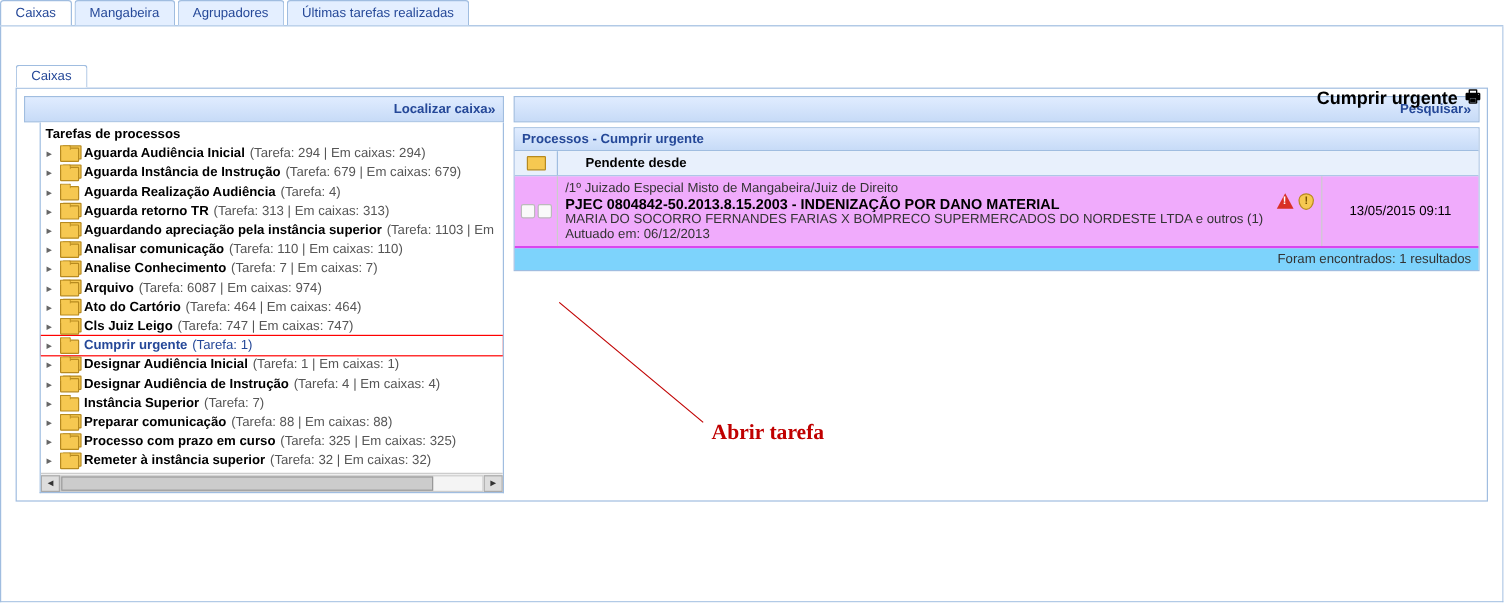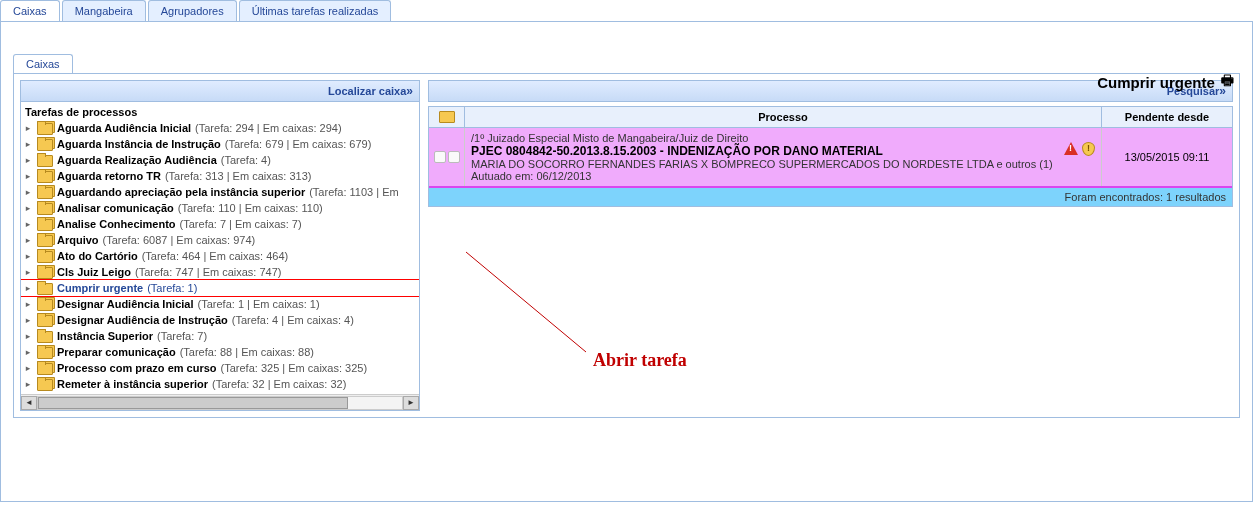--- a/index.html
+++ b/index.html
@@ -10,21 +10,21 @@
   .main-panel { border: 1px solid #a0bde0; border-top: none; padding: 12px; min-height: 480px; position: relative; }
   .inner-tabs { display: flex; margin-top: 20px; }
   .inner-tab { padding: 3px 12px; border: 1px solid #a0bde0; border-bottom: none; background: #fff; color: #254898; cursor: pointer; border-radius: 3px 3px 0 0; }
   .columns { display: flex; gap: 8px; border: 1px solid #a0bde0; padding: 6px; }
   .left-col { width: 400px; flex-shrink: 0; }
   .right-col { flex: 1; }
   .page-head { display:flex; justify-content:flex-end; align-items:center; margin-bottom:4px; font-size:15px; font-weight:bold; }
   .page-head span.icon { margin-left:6px; font-size:14px; }
   .panel-head { background: linear-gradient(#e0ecff,#c7dbf7); border: 1px solid #a0bde0; padding: 3px 6px; color: #254898; font-weight: bold; display: flex; justify-content: flex-end; align-items: center; }
   .panel-head .expand { color: #254898; font-size: 12px; cursor: pointer; }
-  .tree-wrap { border: 1px solid #a0bde0; border-top:none; background:#fff; max-height:340px; overflow:hidden; position:relative; }
+  .tree-wrap { border: 1px solid #a0bde0; border-top:none; background:#fff; max-height:340px; overflow:hidden; position:relative;margin-left:13px; }
   .tree { padding: 2px 0; }
   .tree-title { font-weight: bold; padding: 2px 4px; }
   .tree-row { display: flex; align-items: center; padding: 1px 2px; white-space: nowrap; cursor: pointer; }
   .tree-row .tw { width: 10px; text-align: center; color:#666; font-size:9px; }
   .folder-icon { width: 16px; height: 14px; margin: 0 4px; position: relative; }
   .folder-icon::before { content:""; position:absolute; left:0; top:2px; width:14px; height:10px; background:#f6c851; border:1px solid #b78a1f; border-radius:1px; }
   .folder-icon::after { content:""; position:absolute; left:0; top:0; width:7px; height:3px; background:#f6c851; border:1px solid #b78a1f; border-bottom:none; border-radius:1px 1px 0 0; }
   .folder-icon.multi::before { box-shadow: 2px -2px 0 -1px #f6c851, 2px -2px 0 0 #b78a1f; }
   .tree-row b { font-weight: bold; }
   .tree-row .counts { color:#555; margin-left:4px; }
@@ -201,25 +201,25 @@
         </div>
       </div>
     </div>
 
     <div class="right-col">
       <div class="panel-head">
         <span>Pesquisar</span>
         <span class="expand">»</span>
       </div>
       <div class="grid-panel">
+        <div class="grid-title">Processos - Cumprir urgente</div>
         <div class="grid-head">
           <div class="gh-a">
               <span class="ficon"></span>
             </div>
-          <div class="gh-b">Processo</div>
           <div class="gh-c">Pendente desde</div>
         </div>
         <div class="grid-row">
           <div class="gr-a">
             <div class="mini"></div>
             <div class="mini"></div>
           </div>
           <div class="gr-b">
             <div class="line1">/1º Juizado Especial Misto de Mangabeira/Juiz de Direito</div>
             <div class="line2">PJEC 0804842-50.2013.8.15.2003 - INDENIZAÇÃO POR DANO MATERIAL</div>

